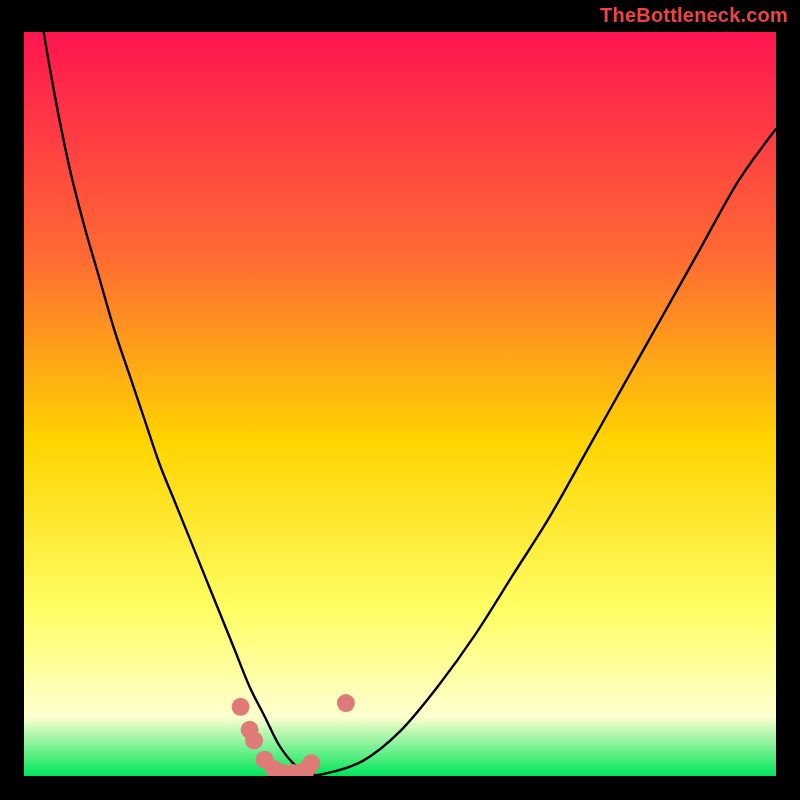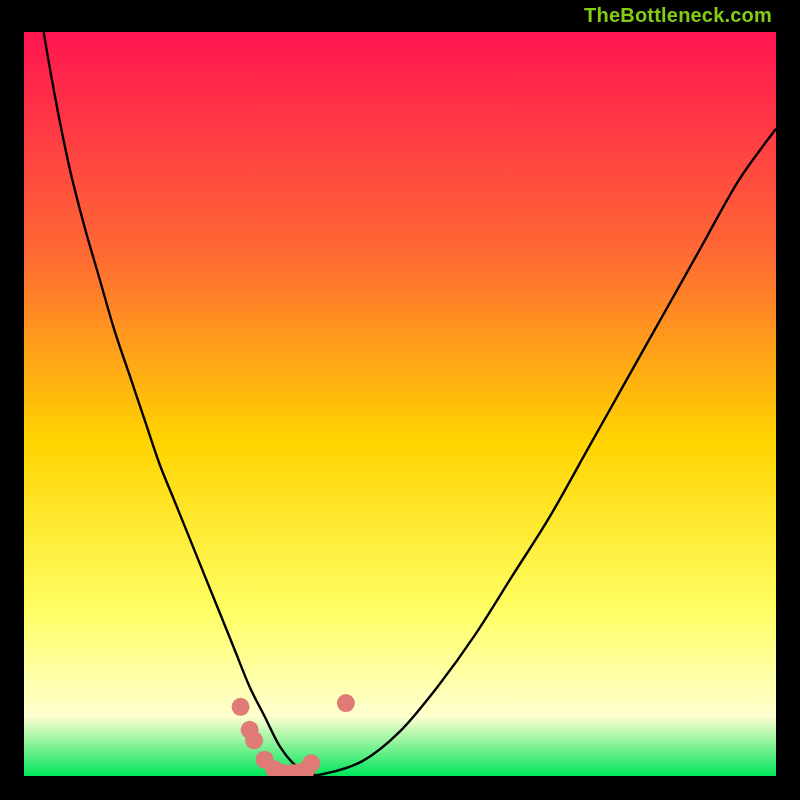--- a/index.html
+++ b/index.html
@@ -19,25 +19,25 @@
     position: absolute;
     left: 24px;
     top: 32px;
     width: 752px;
     height: 744px;
     overflow: hidden;
   }
   .attribution {
     position: absolute;
     top: 4px;
-    right: 28px;
+    right: 12px;
     font-family: Arial, Helvetica, sans-serif;
     font-size: 20px;
     font-weight: 600;
-    color: #84cc16;
+    color: #ef4444;
     letter-spacing: 0.2px;
   }
   svg {
     display: block;
   }
 </style>
 </head>
 <body>
 
 <div class="frame">

